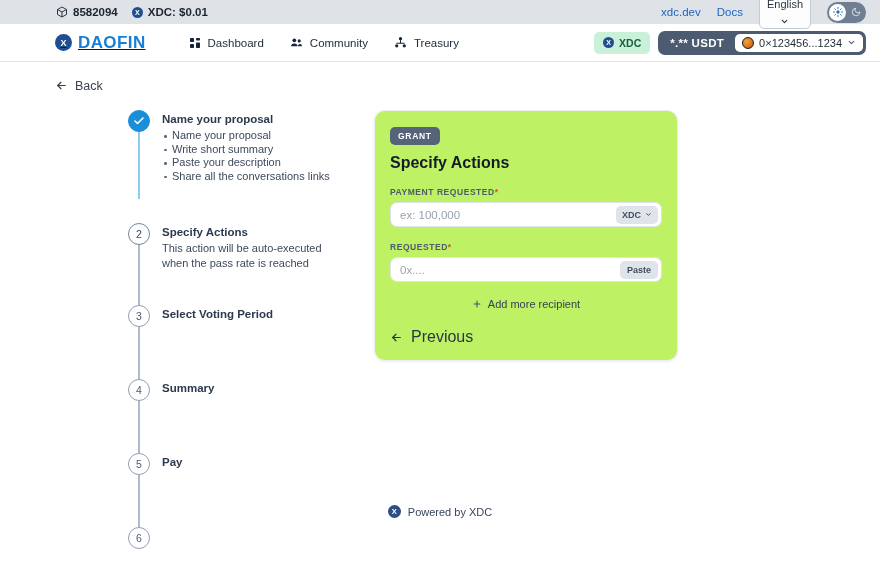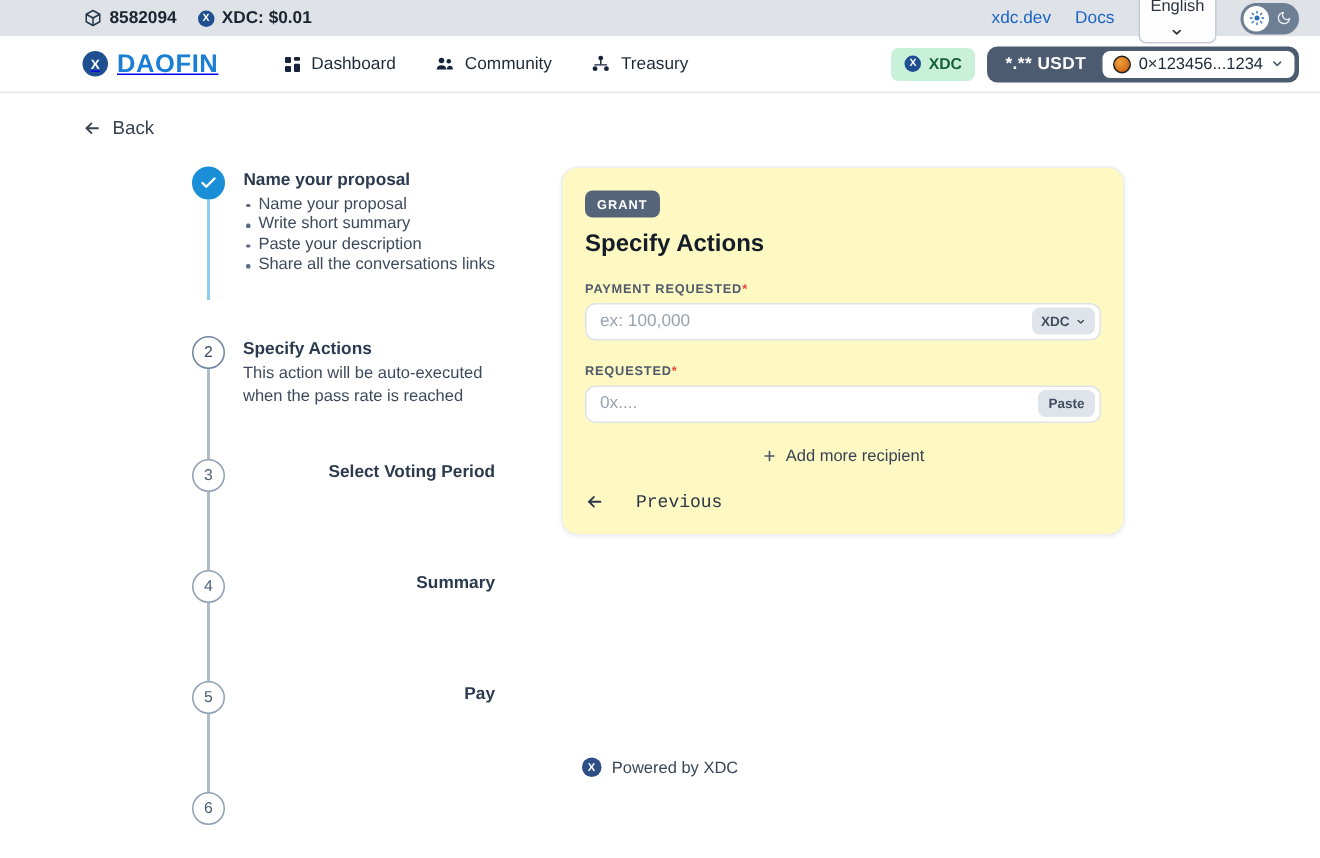--- a/index.html
+++ b/index.html
@@ -106,21 +106,21 @@
   .back-row { padding: 16px 0 0 55px; }
   .back-link {
     display: inline-flex; align-items: center; gap: 7px;
     font-size: 12.5px; color: #374151; text-decoration: none;
   }
 
   
   .content { display: flex; padding: 14px 0 0 0; }
   .stepper { width: 330px; padding-left: 128px; position: relative; }
 
-  .step { display: flex; position: relative; padding-bottom: 16px; justify-content: space-between; }
+  .step { display: flex; position: relative; padding-bottom: 16px; }
   .step:last-child { padding-bottom: 0; }
   .step-rail {
     width: 22px; flex: 0 0 22px; display: flex; flex-direction: column; align-items: center;
     position: relative;
   }
   .step-bullet {
     width: 22px; height: 22px; border-radius: 50%;
     display: flex; align-items: center; justify-content: center;
     font-size: 10.5px; background: #ffffff; z-index: 2;
     border: 1px solid #8fa0b5; color: #4a5b73;
@@ -142,22 +142,22 @@
     padding-left: 10px; position: relative;
   }
   .step-list li::before {
     content: ""; position: absolute; left: 2px; top: 6px;
     width: 2.5px; height: 2.5px; border-radius: 50%; background: #5b6b80;
   }
 
   
   .card-wrap { padding-left: 44px; padding-top: -4px; }
   .card {
-    width: 376px;
-    background: #fef9c3;
+    width: 304px;
+    background: #bef264;
     border: 1px solid #eceef1;
     border-radius: 11px;
     box-shadow: 0 1px 3px rgba(20,30,50,0.07);
     padding: 14px 15px 14px 15px;
   }
   .badge-grant {
     display: inline-block;
     background: #556479; color: #ffffff;
     border-radius: 5px;
     font-size: 8.5px; font-weight: 700; letter-spacing: 0.7px;
@@ -196,23 +196,23 @@
     display: flex; align-items: center; justify-content: center; gap: 6px;
     font-size: 11px; color: #374151;
     margin-top: 16px;
   }
   .plus { font-size: 11px; color: #4b5563; }
   .actions {
     display: flex; align-items: center;
     margin-top: 18px;
   }
   .prev-btn {
-    display: flex; align-items: center; gap: 21px;
-    font-size: 12px; color: #2b3647; background: transparent; border: 0;
-    font-family: Liberation Mono, monospace; cursor: pointer;
+    display: flex; align-items: center; gap: 8px;
+    font-size: 16px; color: #2b3647; background: transparent; border: 0;
+    font-family: Liberation Sans, sans-serif; cursor: pointer;
   }
   .btn-group { margin-left: auto; display: flex; align-items: center; gap: 8px; }
   .btn-save {
     background: #ffffff; border: 1px solid #b9c2cd; border-radius: 7px;
     font-size: 12px; font-weight: 700; color: #1f2a37;
     padding: 7px 26px; cursor: pointer;
     font-family: "Liberation Sans", sans-serif;
   }
   .btn-proceed {
     background: #0b7ac0; border: 0; border-radius: 7px;

